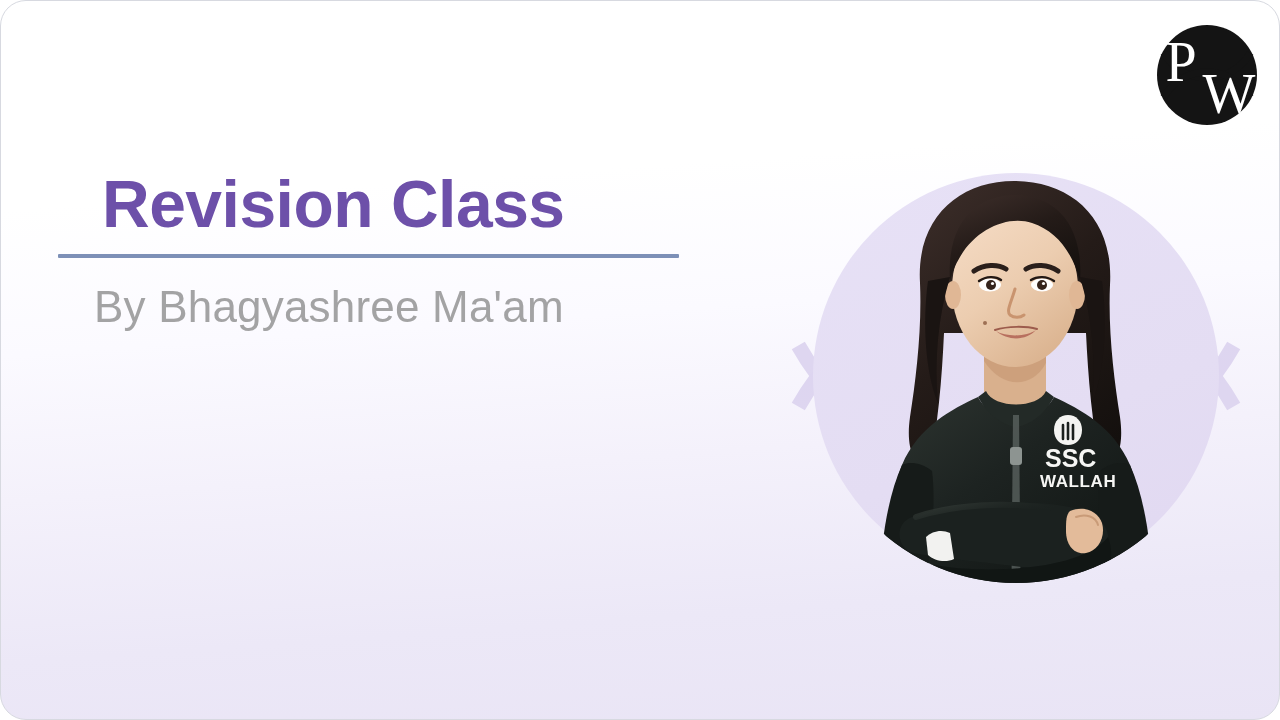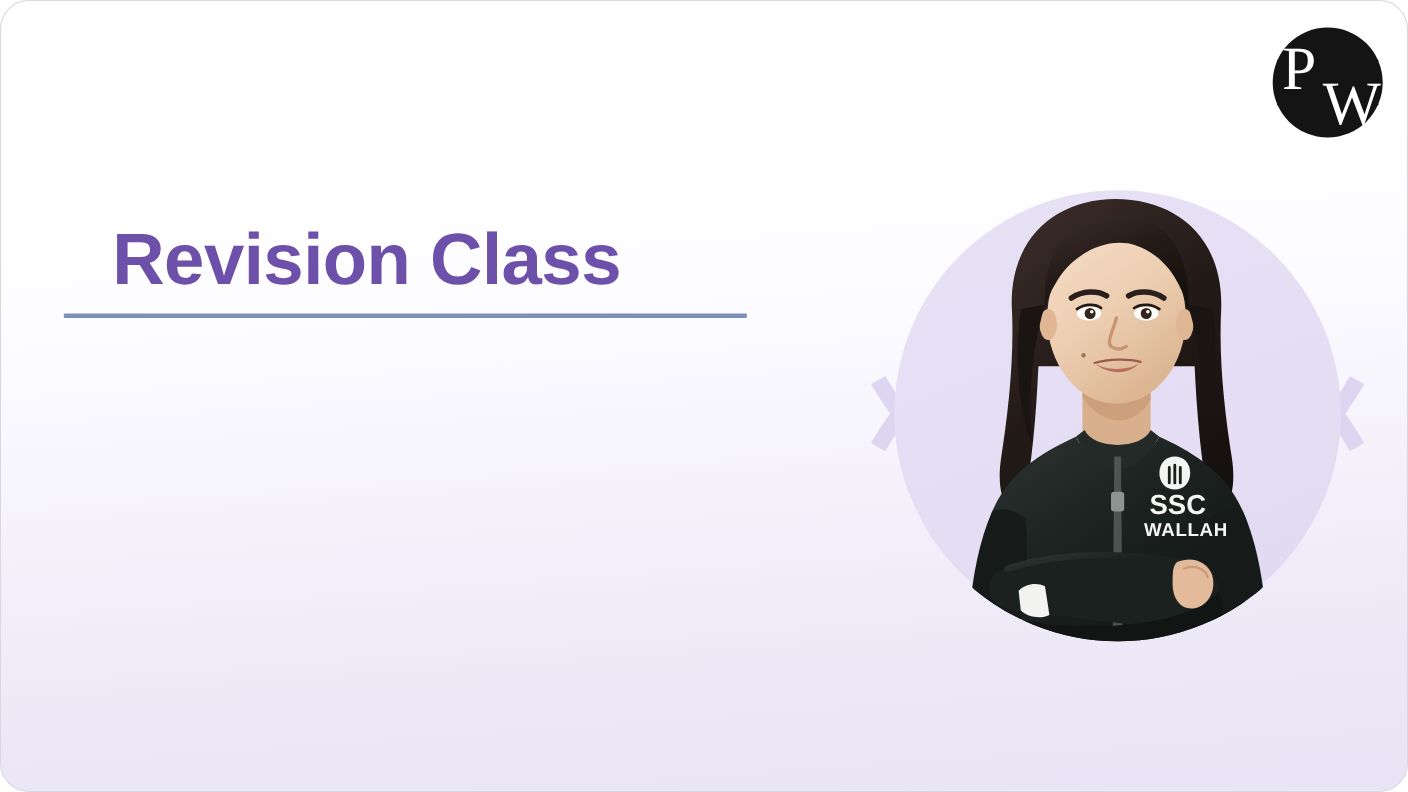--- a/index.html
+++ b/index.html
@@ -40,21 +40,21 @@
     width: 132px;
     height: 132px;
     z-index: 6;
   }
   .pw-logo svg { display: block; width: 132px; height: 132px; }
 
   
   .text-block {
     position: absolute;
     left: 57px;
-    top: 200px;
+    top: 169px;
     width: 640px;
     z-index: 4;
   }
   .title {
     margin: 0;
     padding: 0 0 0 44px;
     font-size: 66px;
     line-height: 1.06;
     font-weight: 700;
     letter-spacing: -0.5px;
@@ -253,20 +253,21 @@
           <text x="-9" y="52" font-family="'Liberation Sans', sans-serif" font-size="25" font-weight="700" fill="#f6f6f4">SSC</text>
           <text x="-14" y="72" font-family="'Liberation Sans', sans-serif" font-size="17" font-weight="700" fill="#f6f6f4" letter-spacing="0.6">WALLAH</text>
         </g>
       </g>
     </svg>
   </div>
 
   <div class="text-block">
     <h1 class="title">Revision Class</h1>
     <div class="title-rule"></div>
+    <p class="byline">By Bhagyashree Ma'am</p>
   </div>
 
   <div class="pw-logo">
     <svg viewBox="0 0 132 132" xmlns="http://www.w3.org/2000/svg" aria-hidden="true">
 
       <circle cx="66" cy="66" r="50" fill="#141414"></circle>
 
       <g>
         <path d="M 22.7 88 A 50 50 0 0 1 109.3 88" fill="none" stroke="#141414" stroke-width="7" transform="rotate(180 66 66)"></path>
         <path d="M 22.7 88 A 50 50 0 0 1 109.3 88" fill="none" stroke="#141414" stroke-width="7"></path>

